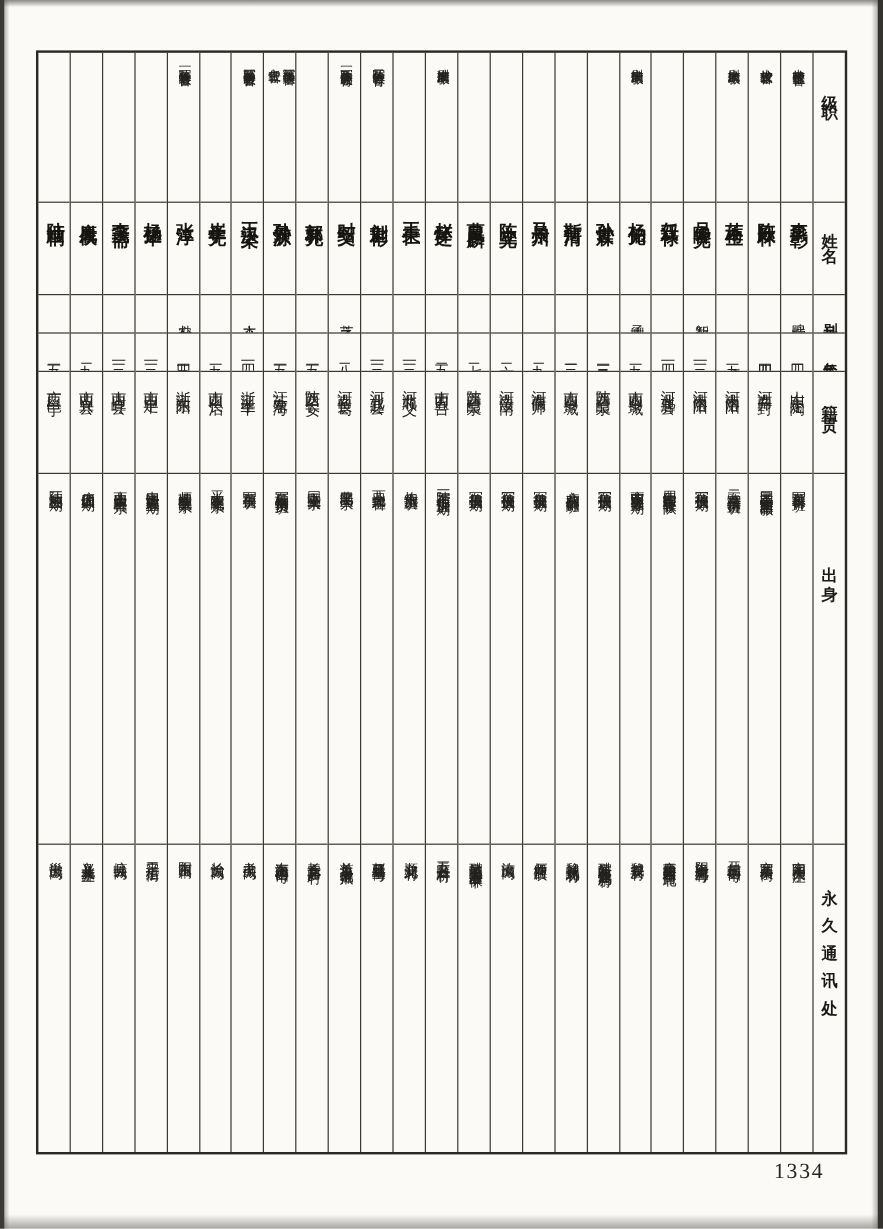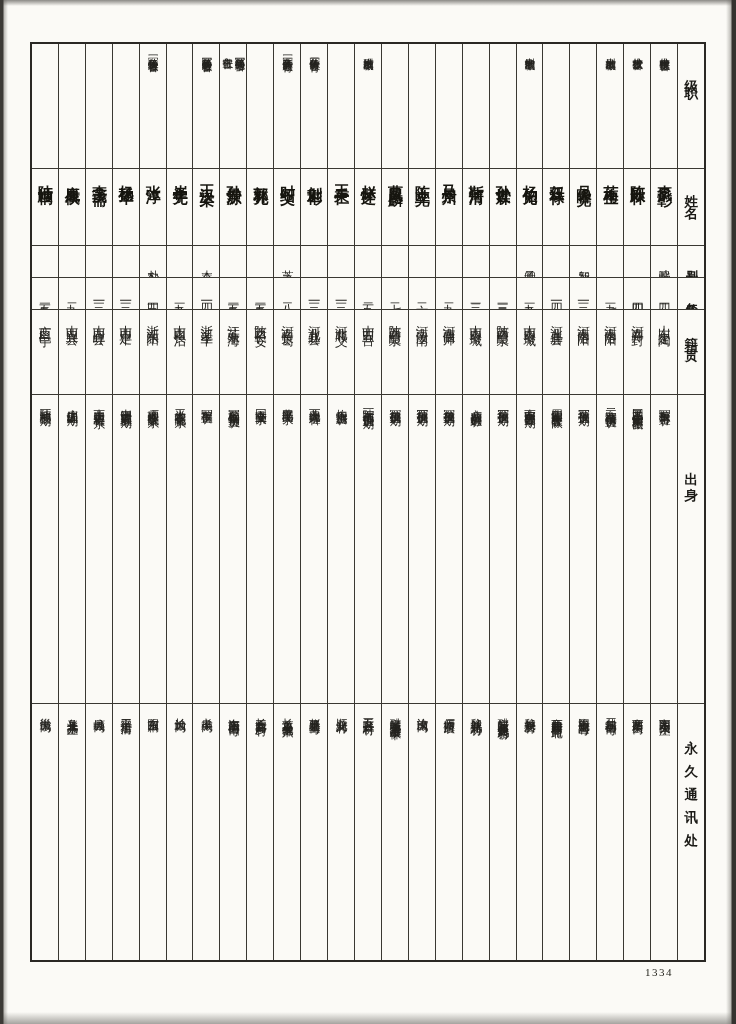--- a/index.html
+++ b/index.html
@@ -66,21 +66,21 @@
   .hl-rank    { padding-top:24px; letter-spacing:9px;  }
   .hl-name    { padding-top:14px; letter-spacing:12px; }
   .hl-alias   { font-size:12px;   letter-spacing:2px;  }
   .hl-age     { font-size:12px;   letter-spacing:2px;  }
   .hl-native  { padding-top:16px; letter-spacing:12px; }
   .hl-origin  { padding-top:66px; letter-spacing:16px; }
   .hl-address { padding-top:26px; letter-spacing:23px; }
 
   .page-number {
     position:absolute; left:645px; top:966px;
-    font-size:11px; letter-spacing:1.5px; color:#26251f;
+    font-size:18px; letter-spacing:1.5px; color:#26251f;
     font-family:"Liberation Serif","DejaVu Serif",serif;
   }
 </style>
 </head>
 <body>
 
 <div class="page">
   <div class="scan-edge-top"></div>
   <div class="scan-edge-bottom"></div>
   <div class="scan-edge-left"></div>

